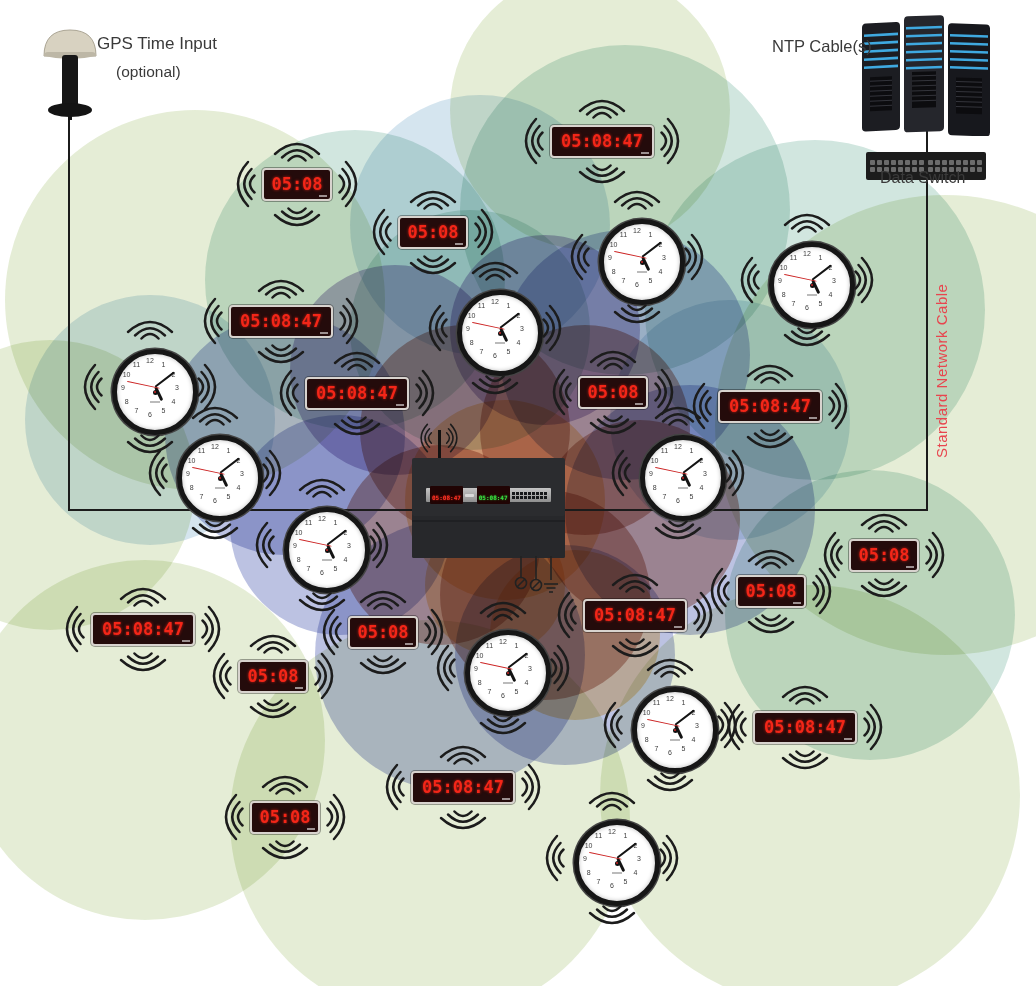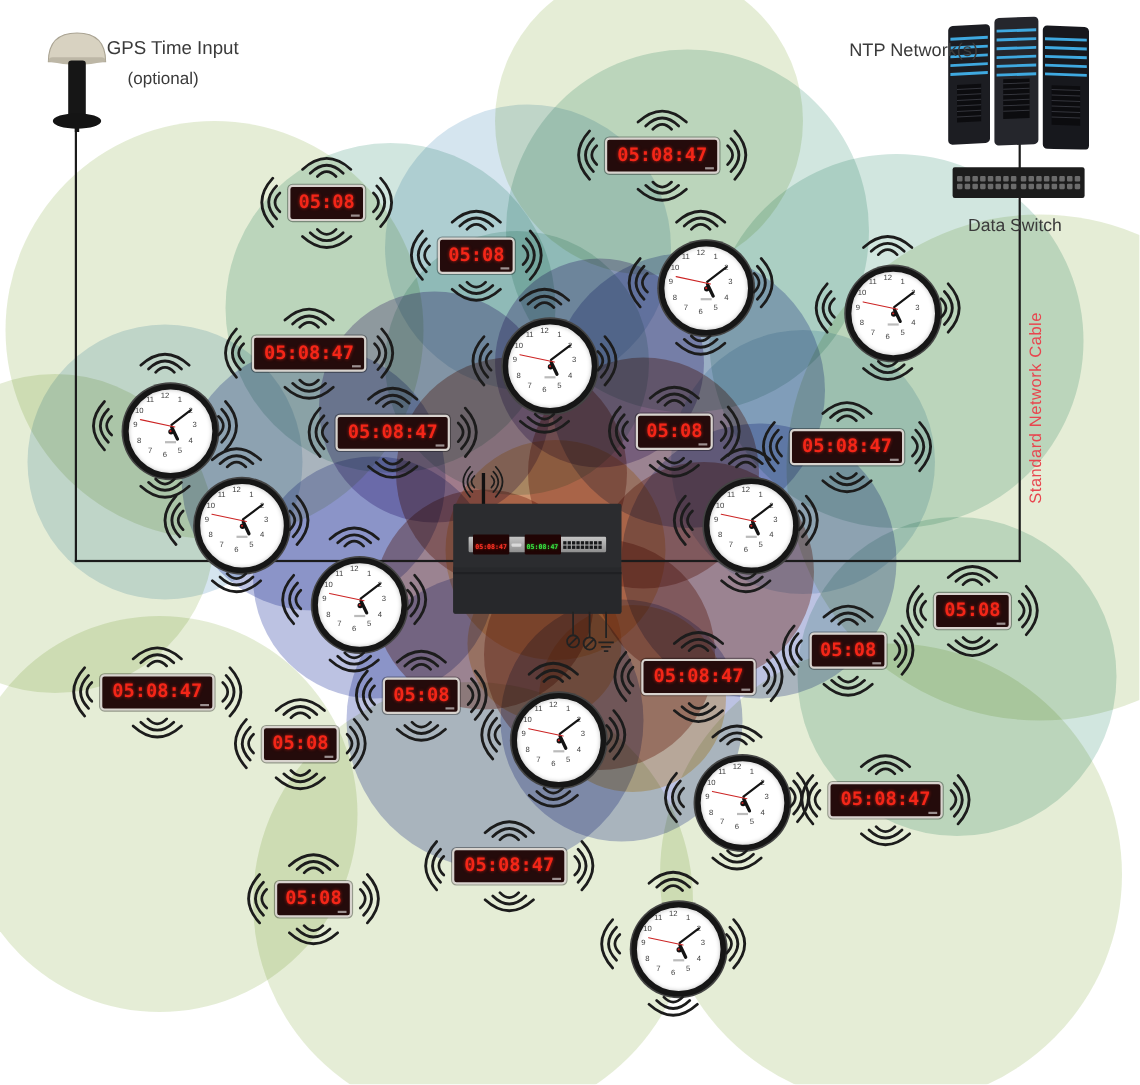--- a/index.html
+++ b/index.html
@@ -124,21 +124,21 @@
         <rect x="54" y="70" width="24" height="36" transform="skewY(-2)"></rect>
         <rect x="98" y="70" width="26" height="36" transform="skewY(2)"></rect>
       </g>
       <g stroke="#34353c" stroke-width="1">
         <path d="M12 78 h22 M12 83 h22 M12 88 h22 M12 93 h22 M12 98 h22 M12 103 h22" transform="skewY(-3)"></path>
         <path d="M54 74 h24 M54 79 h24 M54 84 h24 M54 89 h24 M54 94 h24 M54 99 h24" transform="skewY(-2)"></path>
         <path d="M98 74 h26 M98 79 h26 M98 84 h26 M98 89 h26 M98 94 h26 M98 99 h26" transform="skewY(2)"></path>
       </g>
     </g>
   </svg>
-  <div class="lbl" style="left:772px;top:37px;font-size:16.5px;">NTP Network(s)</div>
+  <div class="lbl" style="left:772px;top:37px;font-size:16.5px;">NTP Cable(s)</div>
 
   <div id="switch">
     <div class="port-wrap">
         <span class="pdot"></span>
         <span class="pdot"></span>
         <span class="pdot"></span>
         <span class="pdot"></span>
         <span class="pdot"></span>
         <span class="pdot"></span>
         <span class="pdot"></span>
@@ -164,21 +164,21 @@
         <span class="pdot"></span>
         <span class="pdot"></span>
         <span class="pdot"></span>
         <span class="pdot"></span>
         <span class="pdot"></span>
         <span class="pdot"></span>
         <span class="pdot"></span>
         <span class="pdot"></span>
       </div>
   </div>
-  <div class="lbl" style="left:880px;top:197px;font-size:16px;">Data Switch</div>
+  <div class="lbl" style="left:880px;top:169px;font-size:16px;">Data Switch</div>
 
   <div class="lbl-red" style="left:933px;top:228px;height:285px;">Standard Network Cable</div>
 
   <div id="master-antenna"></div>
   <div id="master">
     <div id="master-split"></div>
     <div id="master-panel">
       <span class="led-box"><span class="led-red">05:08:47</span></span>
       <span class="brand-sliver"></span>
       <span class="led-box"><span class="led-green">05:08:47</span></span>

